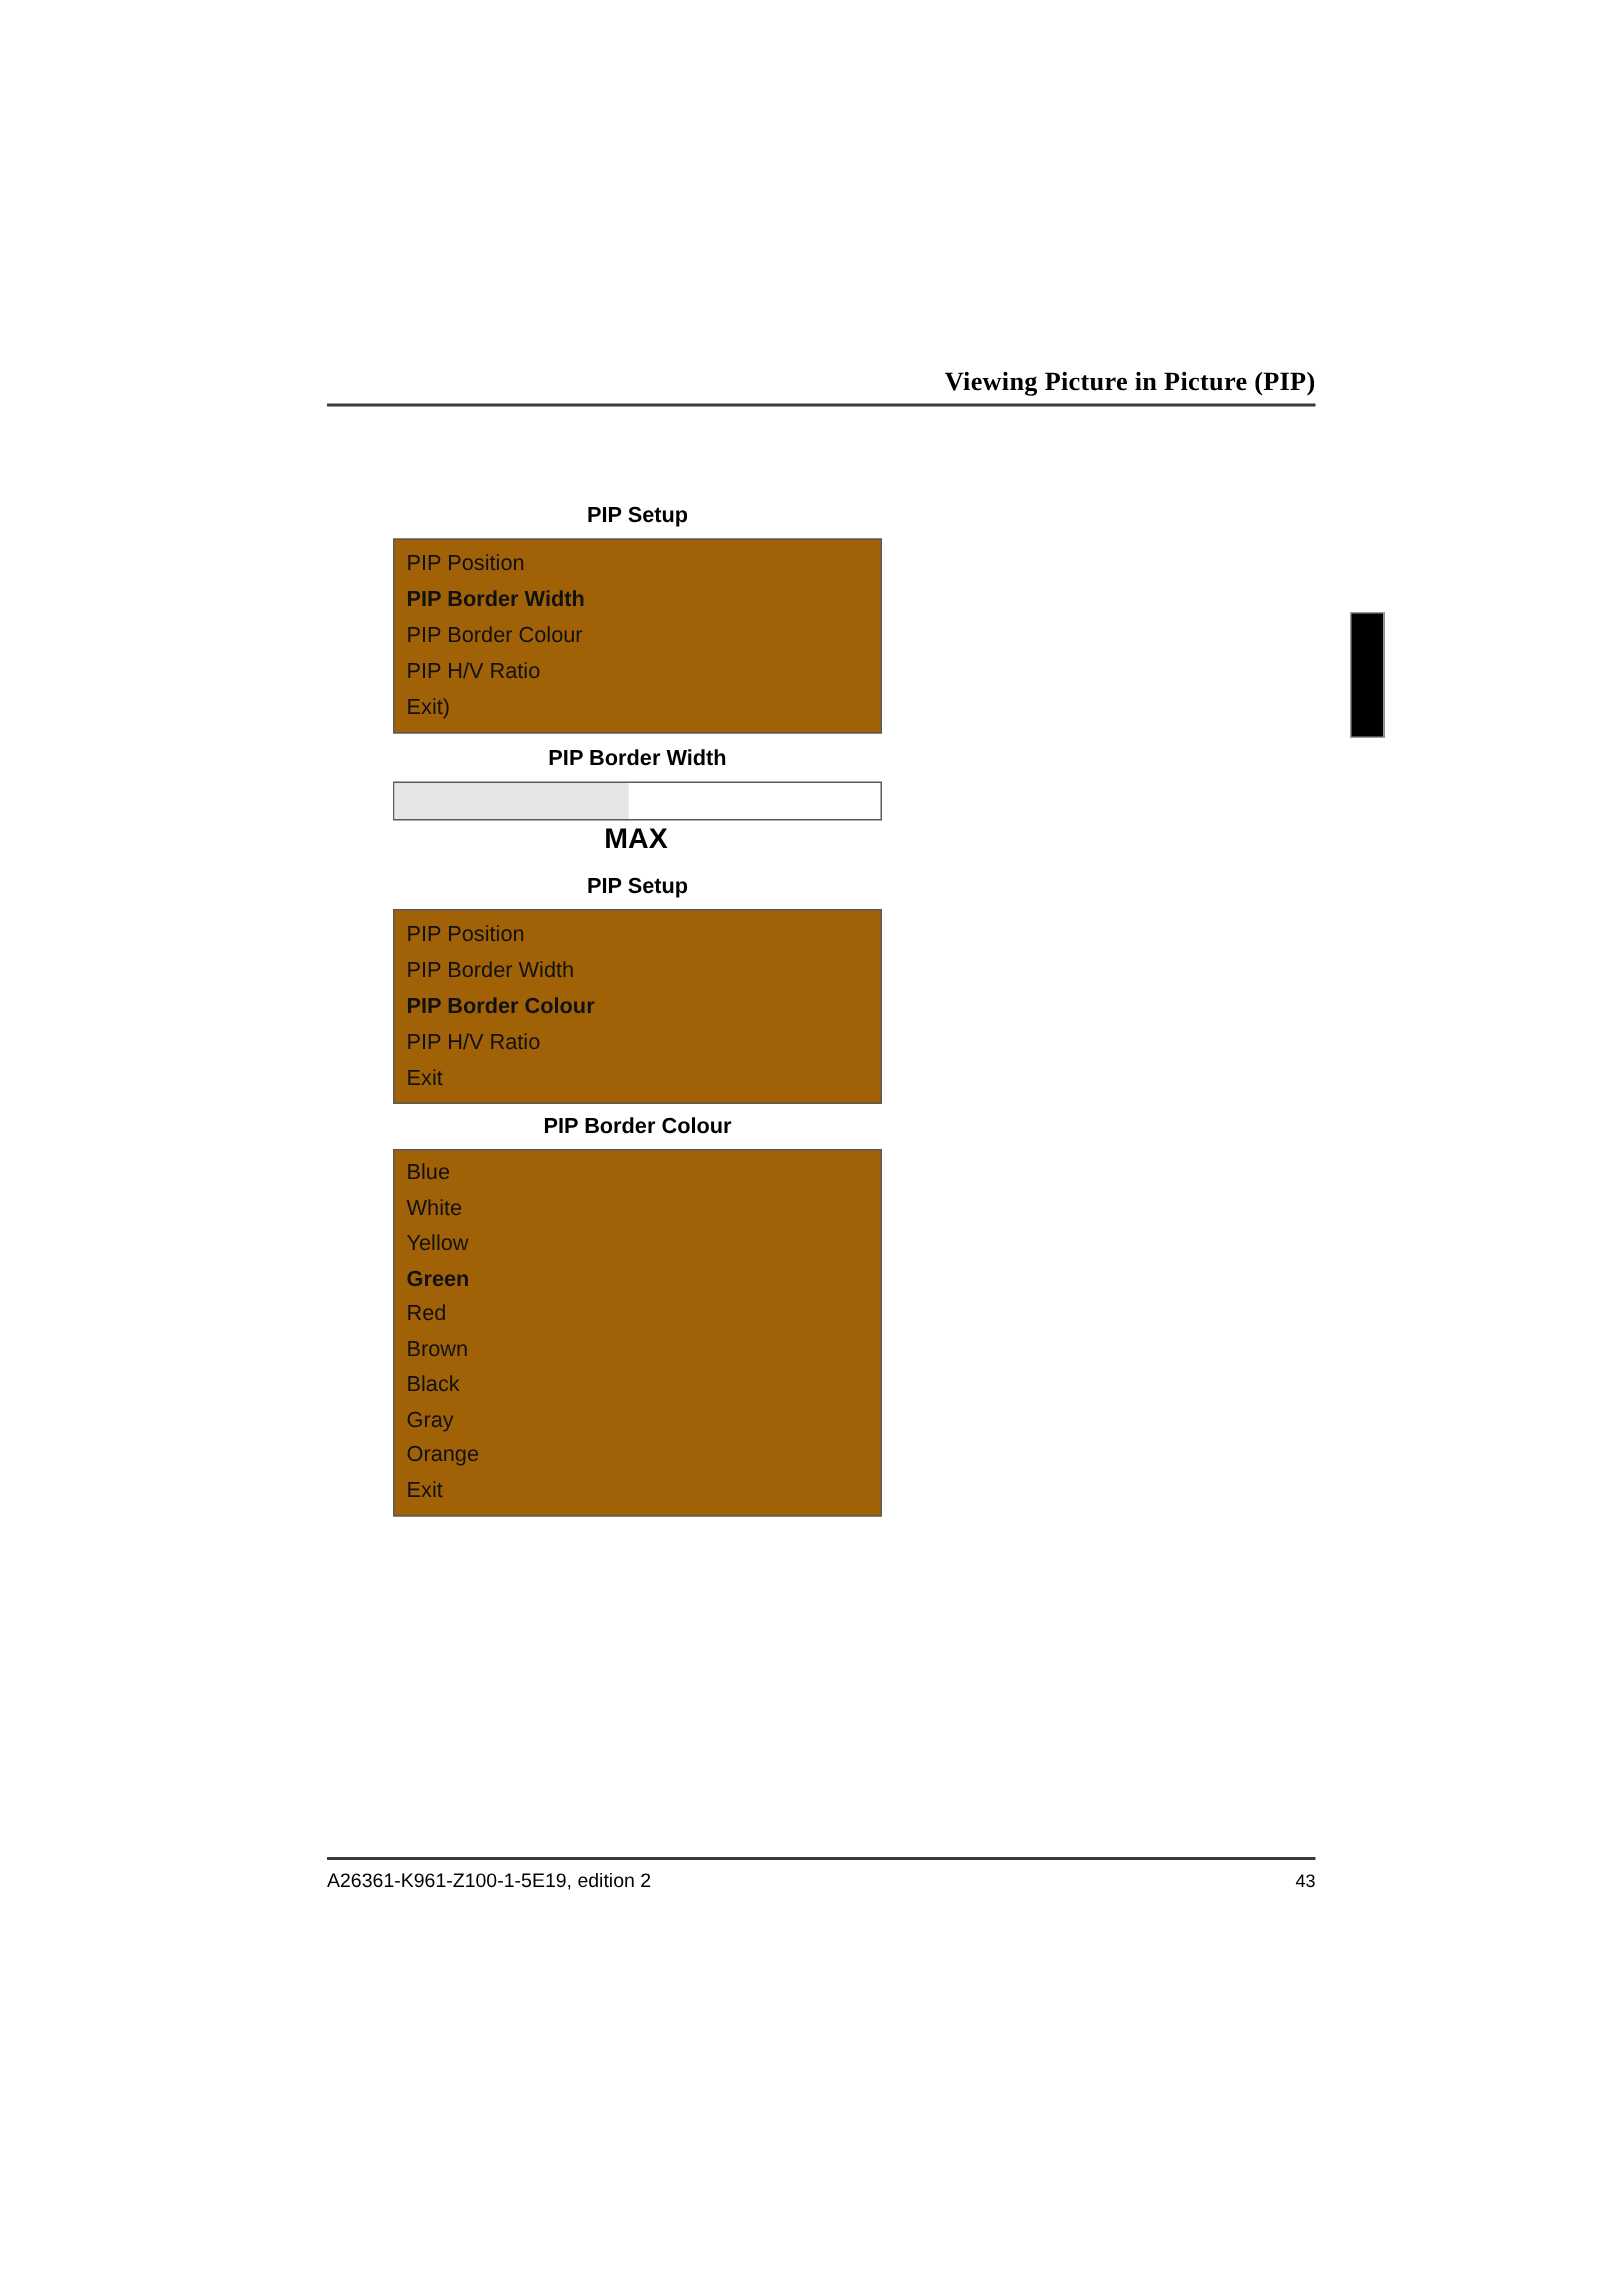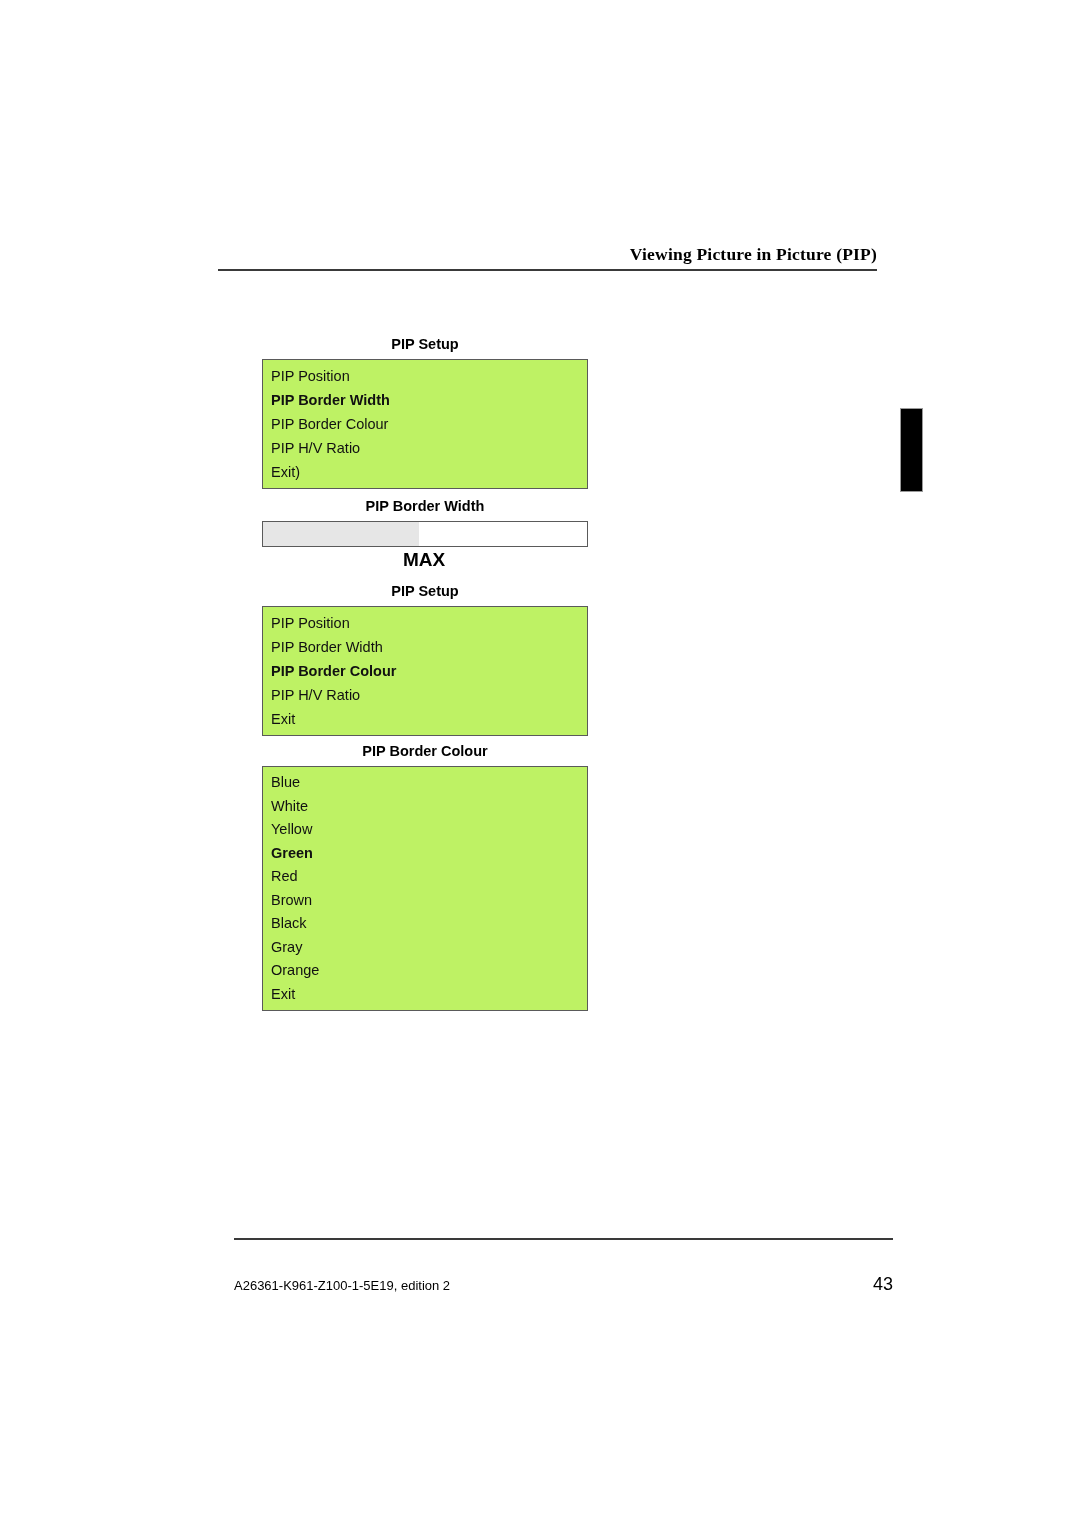--- a/index.html
+++ b/index.html
@@ -69,21 +69,21 @@
     text-align: center;
     font-size: 14.5px;
     font-weight: bold;
     line-height: 20px;
     margin-bottom: 5px;
     color: #000;
   }
 
   .menu-box {
     border: 1px solid #5a5a5a;
-    background: #bef264;
+    background: #a16207;
     box-sizing: border-box;
     padding: 4px 0 4px 0;
   }
   .menu-item {
     font-size: 14.5px;
     line-height: 24px;
     padding-left: 8px;
     color: #111;
     white-space: nowrap;
   }
@@ -113,43 +113,42 @@
     font-size: 19px;
     font-weight: bold;
     line-height: 20px;
     margin-top: 3px;
     padding-right: 2px;
   }
 
   
   .footer {
     position: absolute;
-    left: 234px;
+    left: 218px;
     top: 1238px;
     width: 659px;
   }
   .footer-rule {
     height: 2px;
     background: #3a3a3a;
     width: 100%;
   }
   .footer-row {
     display: flex;
     justify-content: space-between;
     align-items: baseline;
     margin-top: 5px;
   }
   .footer-doc {
     font-size: 13px;
     line-height: 18px;
   }
   .footer-page {
-    font-size: 18px;
+    font-size: 12px;
     line-height: 18px;
-    margin-top: 30px;
   }
 </style>
 </head>
 <body>
 
 <div class="page">
 
   <div class="header">
     <div class="header-title">Viewing Picture in Picture (PIP)</div>
     <div class="header-rule"></div>

